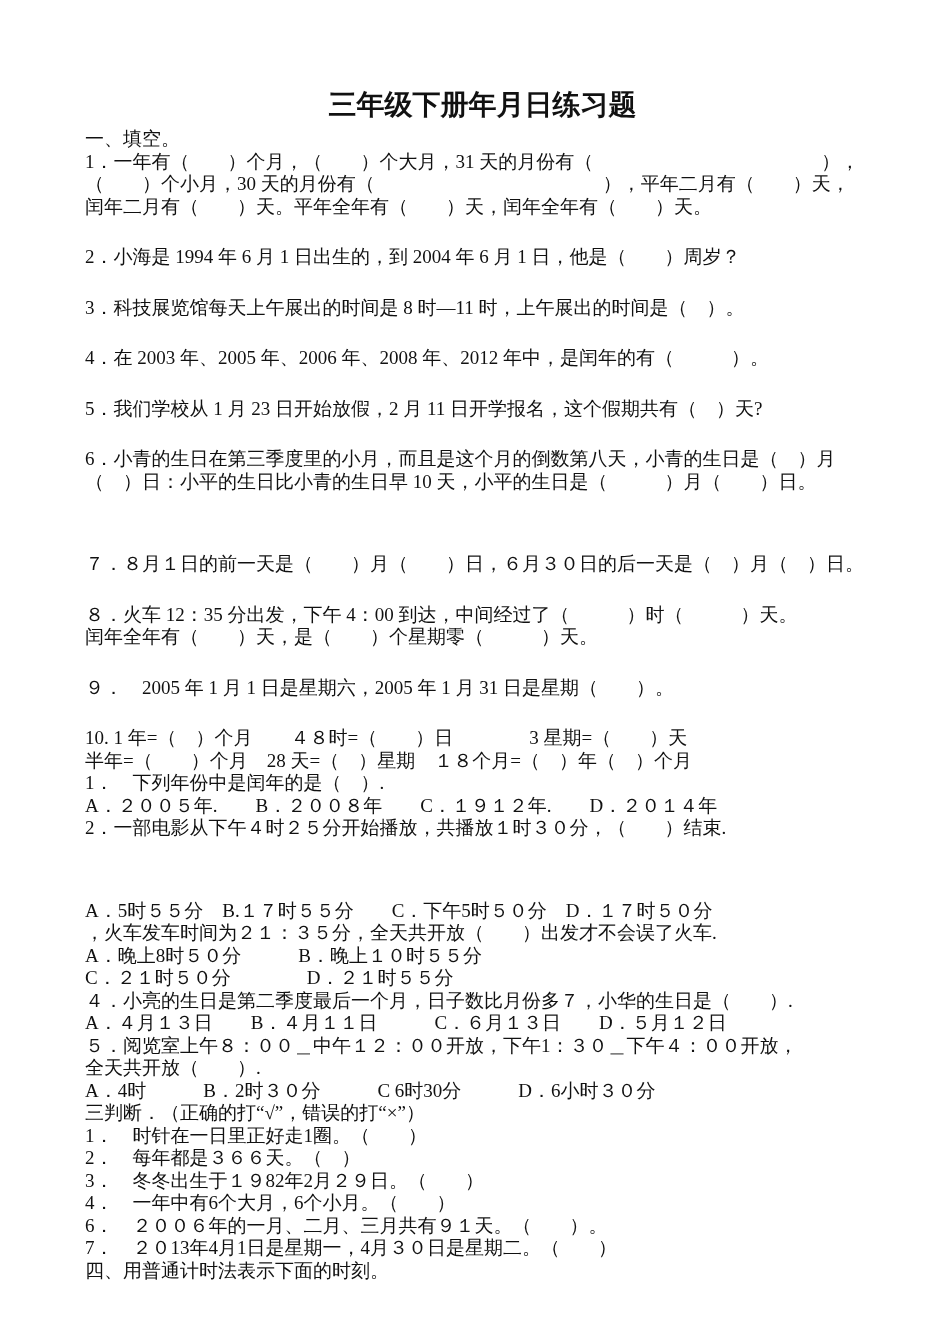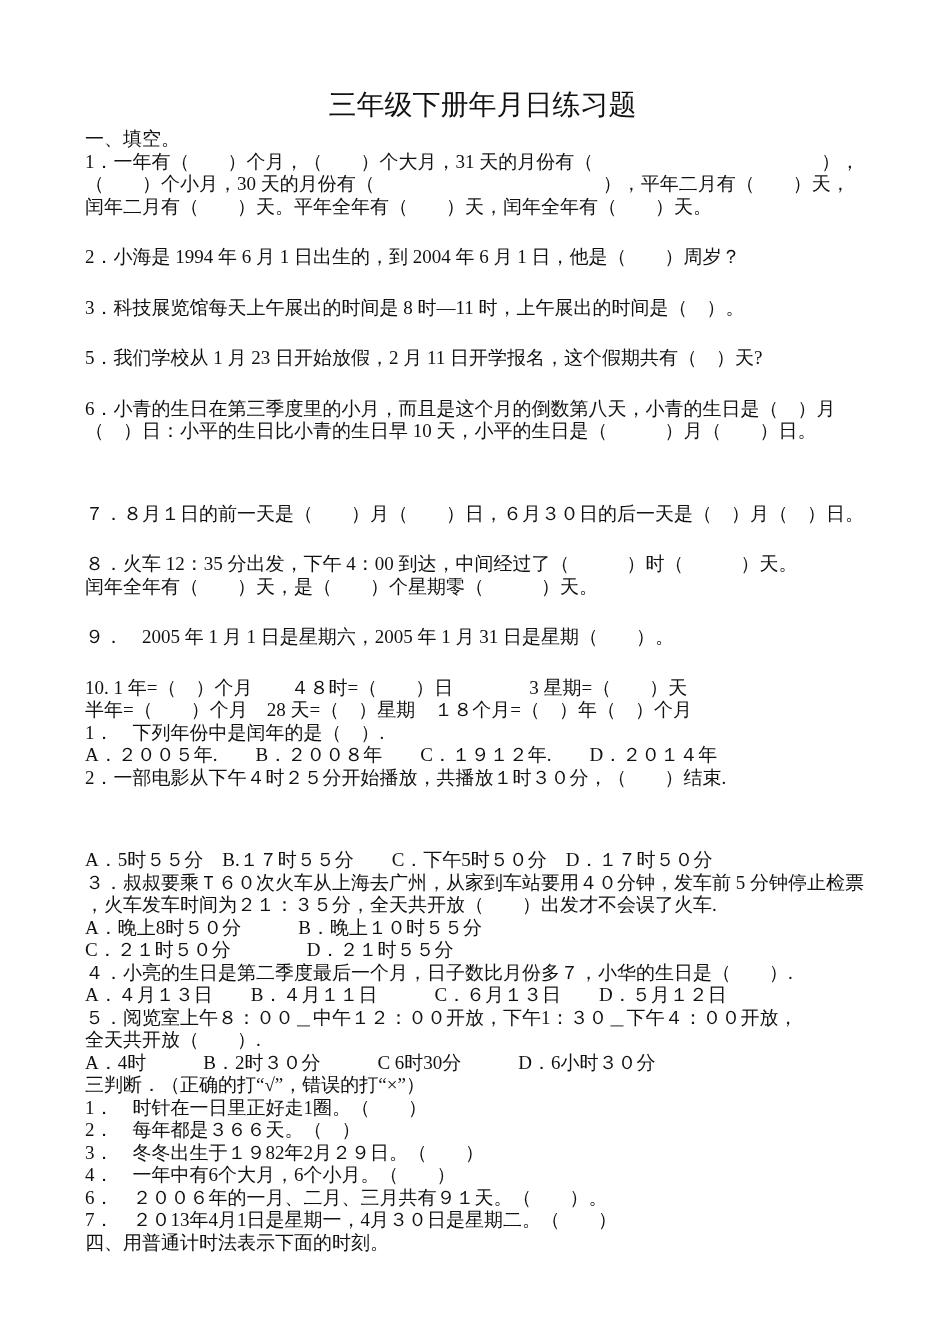--- a/index.html
+++ b/index.html
@@ -14,21 +14,21 @@
     background: #ffffff;
     color: #111111;
     font-family: "Liberation Serif", "DejaVu Serif", serif;
     box-sizing: border-box;
     padding: 88px 70px 40px 85px;
     overflow: hidden;
   }
   .doc-title {
     font-size: 28px;
     line-height: 34px;
-    font-weight: normal;
+    font-weight: bold;
     text-align: center;
     margin: 0 0 6px 0;
     white-space: pre;
   }
   .ln {
     font-size: 19px;
     line-height: 22.5px;
     white-space: pre-wrap;
     word-break: break-all;
   }
@@ -41,35 +41,35 @@
 <div class="page">
 
   <h1 class="doc-title">三年级下册年月日练习题</h1>
 
   <div class="ln">一、填空。</div>
   <div class="ln">1．一年有（　　）个月，（　　）个大月，31 天的月份有（　　　　　　　　　　　　），</div>
   <div class="ln">（　　）个小月，30 天的月份有（　　　　　　　　　　　　），平年二月有（　　）天，</div>
   <div class="ln">闰年二月有（　　）天。平年全年有（　　）天，闰年全年有（　　）天。</div>
   <div class="ln gap1">2．小海是 1994 年 6 月 1 日出生的，到 2004 年 6 月 1 日，他是（　　）周岁？</div>
   <div class="ln gap1">3．科技展览馆每天上午展出的时间是 8 时—11 时，上午展出的时间是（　）。</div>
+  <div class="ln gap1">4．在 2003 年、2005 年、2006 年、2008 年、2012 年中，是闰年的有（　　　）。</div>
   <div class="ln gap1">5．我们学校从 1 月 23 日开始放假，2 月 11 日开学报名，这个假期共有（　）天?</div>
   <div class="ln gap1">6．小青的生日在第三季度里的小月，而且是这个月的倒数第八天，小青的生日是（　）月</div>
   <div class="ln">（　）日：小平的生日比小青的生日早 10 天，小平的生日是（　　　）月（　　）日。</div>
   <div class="ln gap2">７．８月１日的前一天是（　　）月（　　）日，６月３０日的后一天是（　）月（　）日。</div>
   <div class="ln gap1">８．火车 12：35 分出发，下午 4：00 到达，中间经过了（　　　）时（　　　）天。</div>
   <div class="ln">闰年全年有（　　）天，是（　　）个星期零（　　　）天。</div>
   <div class="ln gap1">９．　2005 年 1 月 1 日是星期六，2005 年 1 月 31 日是星期（　　）。</div>
   <div class="ln gap1">10. 1 年=（　）个月　　４８时=（　　）日　　　　3 星期=（　　）天</div>
   <div class="ln">半年=（　　）个月　28 天=（　）星期　１８个月=（　）年（　）个月</div>
 
   <div class="ln">1．　下列年份中是闰年的是（　）.</div>
   <div class="ln">A．２００５年.　　B．２００８年　　C．１９１２年.　　D．２０１４年</div>
   <div class="ln">2．一部电影从下午４时２５分开始播放，共播放１时３０分，（　　）结束.</div>
   <div class="ln gap2">A．5时５５分　B.１７时５５分　　C．下午5时５０分　D．１７时５０分</div>
-  <div class="ln">３．叔叔要乘Ｔ６０次火车从上海去广州，从家到车站要用４０分钟，发车前 5 分钟停止检票</div>
   <div class="ln">，火车发车时间为２１：３５分，全天共开放（　　）出发才不会误了火车.</div>
   <div class="ln">A．晚上8时５０分　　　B．晚上１０时５５分</div>
   <div class="ln">C．２１时５０分　　　　D．２１时５５分</div>
   <div class="ln">４．小亮的生日是第二季度最后一个月，日子数比月份多７，小华的生日是（　　）.</div>
   <div class="ln">A．４月１３日　　B．４月１１日　　　C．６月１３日　　D．５月１２日</div>
   <div class="ln">５．阅览室上午８：００＿中午１２：００开放，下午1：３０＿下午４：００开放，</div>
   <div class="ln">全天共开放（　　）.</div>
   <div class="ln">A．4时　　　B．2时３０分　　　C 6时30分　　　D．6小时３０分</div>
 
   <div class="ln">三判断．（正确的打“√”，错误的打“×”）</div>

